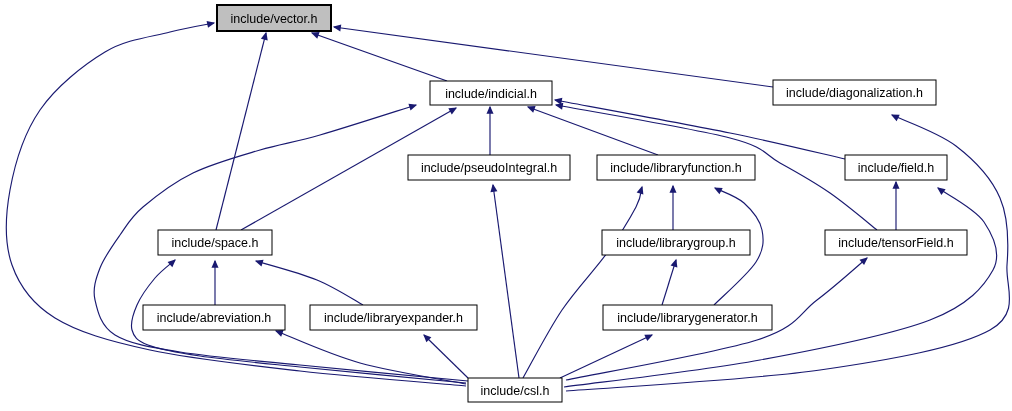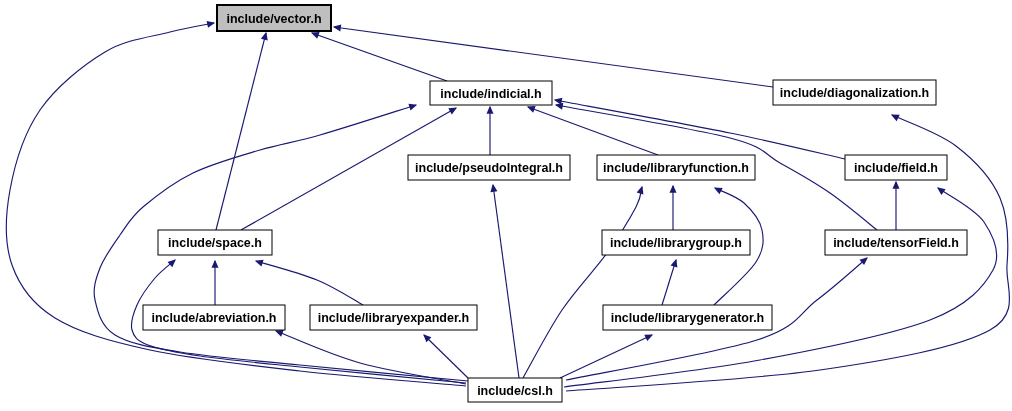--- a/index.html
+++ b/index.html
@@ -7,21 +7,20 @@
     padding: 0;
     background: #ffffff;
     font-family: "Liberation Sans", sans-serif;
   }
   #stage {
     position: relative;
     width: 1012px;
     height: 411px;
     background: #ffffff;
     overflow: hidden;
-    font-weight: bold;
   }
   svg { display: block; }
   .edge {
     fill: none;
     stroke-width: 1.15;
   }
   .node rect {
     stroke-width: 1;
   }
   .node.highlighted rect {

